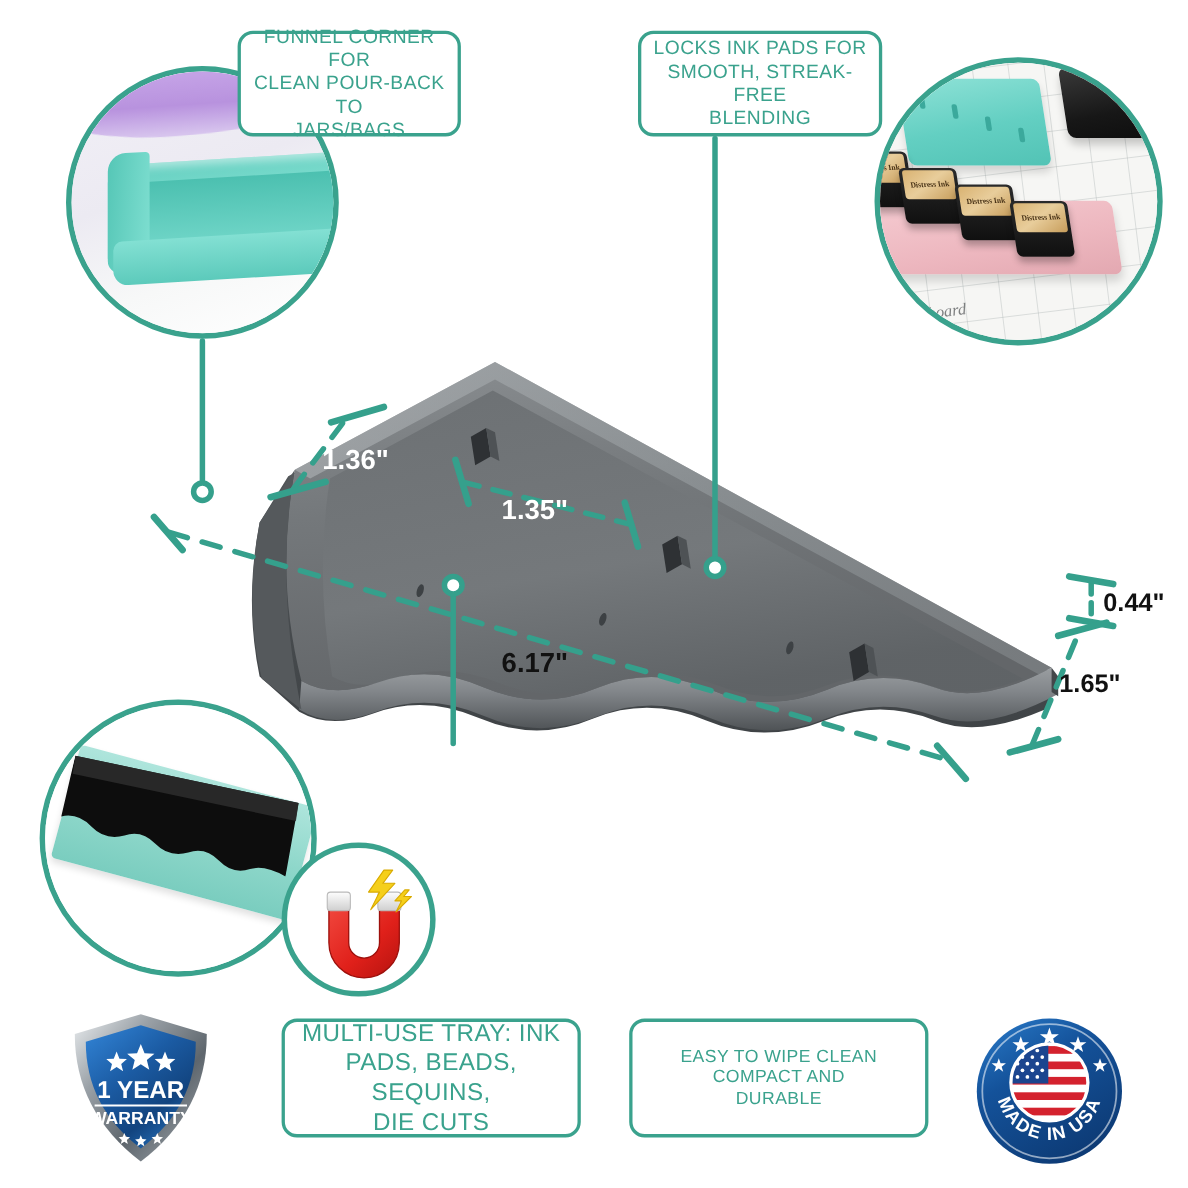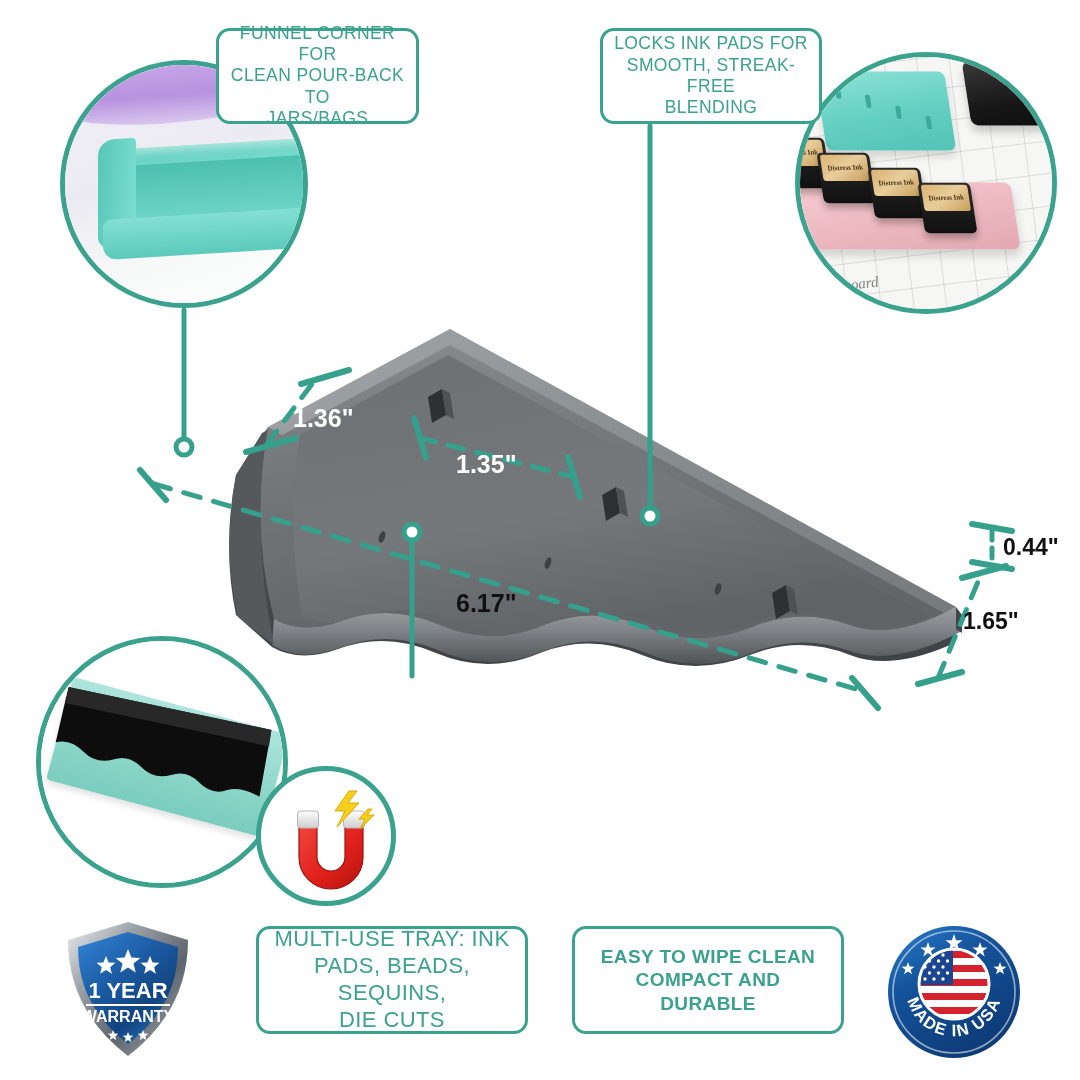--- a/index.html
+++ b/index.html
@@ -48,24 +48,24 @@
     line-height: 1.22;
     z-index: 8;
   }
   .callout span {
     display: block;
     padding: 4px 10px;
     white-space: pre-line;
   }
 
   #callout-funnel   { left: 216px; top: 28px;  width: 203px; height: 96px;  font-size: 17.5px; }
-  #callout-locks    { left: 580px; top: 28px;  width: 222px; height: 96px;  font-size: 17.5px; margin-left: 20px; }
+  #callout-locks    { left: 580px; top: 28px;  width: 222px; height: 96px;  font-size: 17.5px; }
   #callout-magnetic { left: 296px; top: 676px; width: 258px; height: 100px; font-size: 19px; }
   #callout-multiuse { left: 256px; top: 926px; width: 272px; height: 108px; font-size: 22px; }
-  #callout-wipe     { left: 572px; top: 926px; width: 272px; height: 108px; font-size: 19px; font-weight: bold; }
+  #callout-wipe     { left: 572px; top: 926px; width: 272px; height: 108px; font-size: 16px; }
 
   
   .photo-circle {
     position: absolute;
     border-radius: 50%;
     border: 5px solid #3aa28d;
     box-sizing: border-box;
     overflow: hidden;
     background: #fbfbfb;
     z-index: 5;

